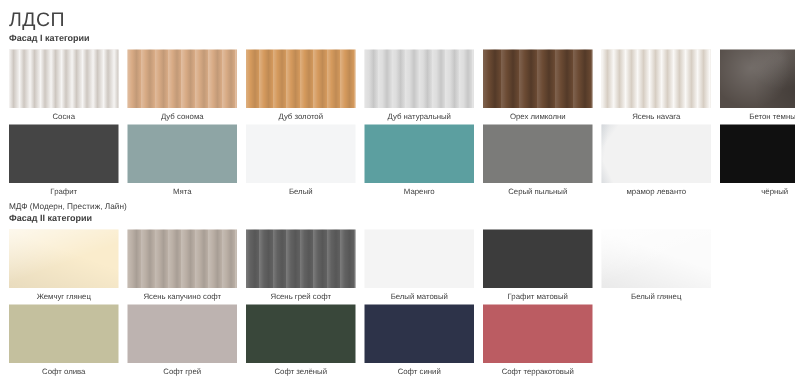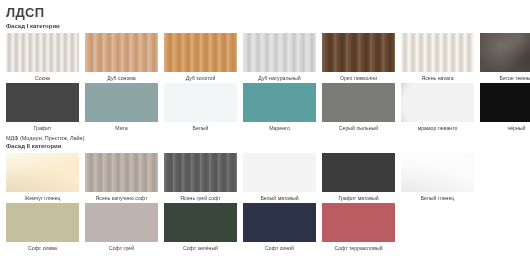--- a/index.html
+++ b/index.html
@@ -15,21 +15,21 @@
     color: #3c3c3c;
     position: relative;
   }
   .page {
     padding: 4px 6px 0 6px;
     box-sizing: border-box;
     width: 530px;
   }
   .main-title {
     font-size: 13px;
-    font-weight: 700;
+    font-weight: 400;
     color: #444444;
     letter-spacing: 0.3px;
     margin: 2px 0 2px 0;
     line-height: 14px;
   }
   .sub-title {
     font-size: 6px;
     font-weight: 700;
     color: #3d3d3d;
     margin: 0 0 3px 0;

